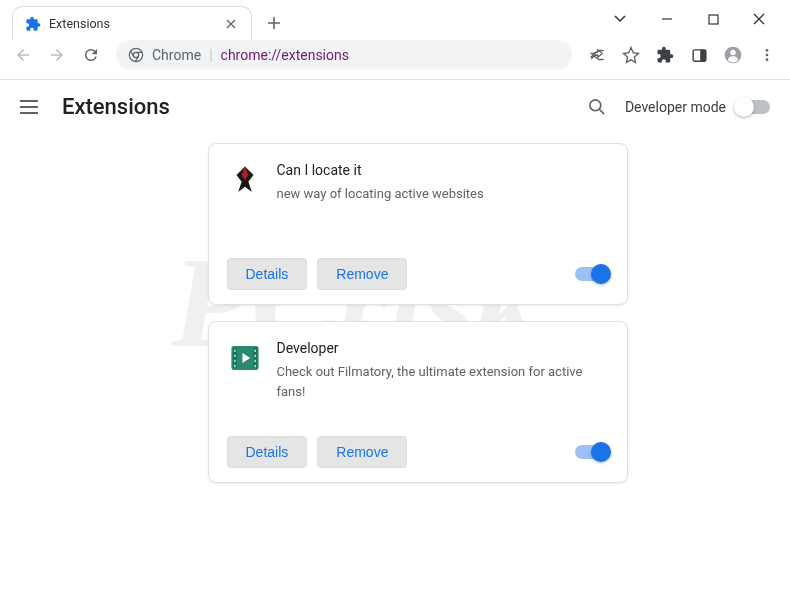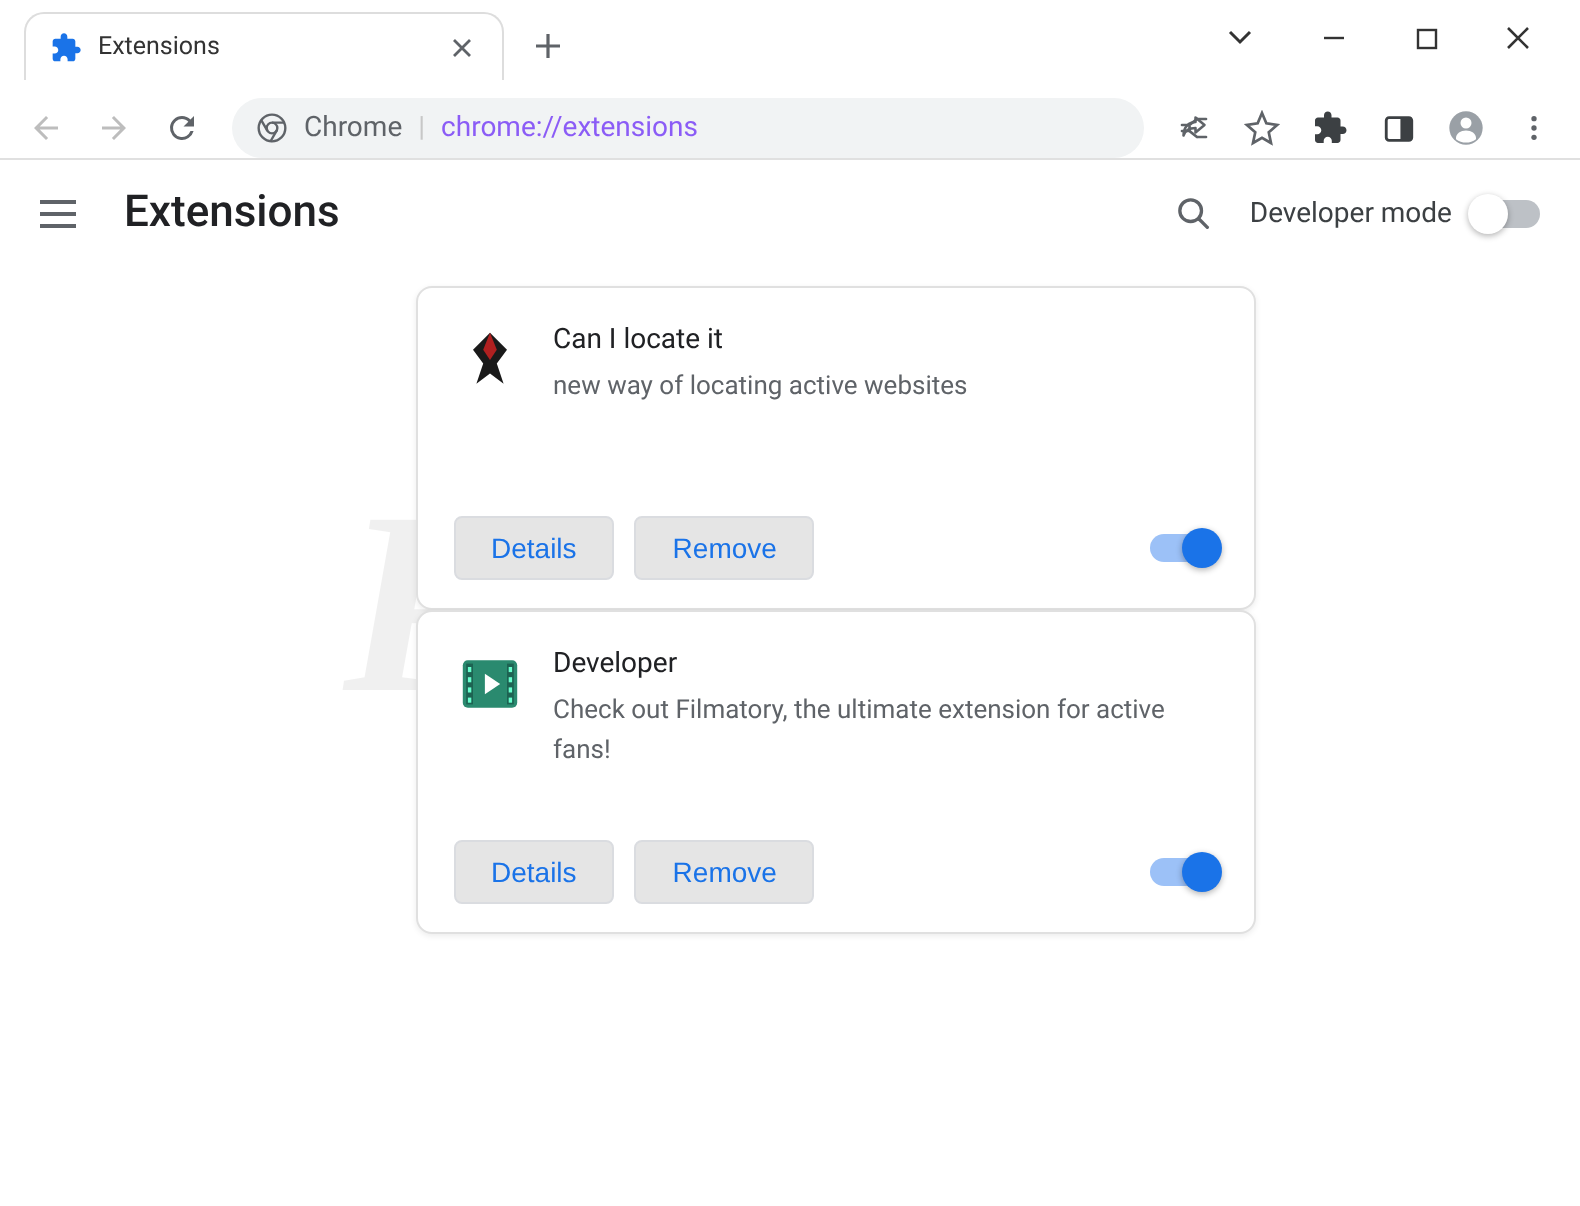--- a/index.html
+++ b/index.html
@@ -12,43 +12,43 @@
     
     
     .tab-bar { position: absolute; top: 6px; left: 12px; display: flex; align-items: center; height: 34px; }
     .tab { background: #fff; border-radius: 10px 10px 0 0; height: 34px; display: flex; align-items: center; padding: 0 12px; width: 240px; border: 1px solid #ddd; border-bottom: none; position: relative; }
     .tab-icon { width: 16px; height: 16px; display: flex; align-items: center; justify-content: center; margin-right: 8px; }
     .tab-title { font-size: 12.5px; color: #333; flex: 1; }
     .tab-close { width: 16px; height: 16px; display:flex; align-items:center; justify-content:center; cursor:pointer; }
     .new-tab { width: 28px; height: 28px; display:flex; align-items:center; justify-content:center; margin-left: 8px; cursor:pointer; border-radius: 50%; }
     
     
-    .toolbar { display:flex; align-items:flex-end; height: 40px; padding: 0 8px; border-bottom: 1px solid #e0e0e0; gap: 4px; margin-top: 2px; }
+    .toolbar { display:flex; align-items:flex-start; height: 40px; padding: 0 8px; border-bottom: 1px solid #e0e0e0; gap: 4px; margin-top: 2px; }
     .tbtn { width: 30px; height: 30px; display:flex; align-items:center; justify-content:center; border-radius: 50%; cursor:pointer; color:#5f6368; }
     .tbtn.disabled { color: #bdbdbd; cursor: default; }
     .addr-bar { flex:1; height: 30px; background:#f1f3f4; border-radius: 16px; display:flex; align-items:center; padding: 0 12px; margin: 0 6px; gap: 8px; }
     .addr-icon { width:16px; height:16px; display:flex; align-items:center; justify-content:center; color:#5f6368; }
     .addr-label { font-size: 14px; color:#5f6368; }
     .addr-sep { color:#c7c7c7; font-size: 14px; }
-    .addr-url { font-size: 14px; color:#8b5cf6; }
+    .addr-url { font-size: 14px; color:#701a75; }
     .tool-right { display:flex; align-items:center; gap: 4px; }
     
     
     .page-header { display:flex; align-items:center; padding: 14px 20px 18px 20px; }
     .hamburger { width: 24px; height: 24px; display:flex; flex-direction:column; justify-content:center; gap:4px; margin-right: 18px; cursor:pointer; }
     .hamburger span { display:block; height:2px; width:18px; background:#5f6368; }
     .page-title { font-size: 22px; font-weight: 500; color:#202124; flex:0 0 auto; }
     .spacer { flex:1; }
     .search-btn { width: 24px; height:24px; display:flex; align-items:center; justify-content:center; margin-right: 16px; cursor:pointer; }
     .dev-label { font-size: 14px; color:#3c4043; margin-right: 10px; text-align: center; }
     .dev-toggle { width: 34px; height: 14px; background:#bdc1c6; border-radius: 8px; position:relative; cursor:pointer; }
     .dev-toggle .knob { position:absolute; top:-3px; left:-2px; width:20px; height:20px; background:#fff; border-radius:50%; box-shadow:0 1px 3px rgba(0,0,0,0.3); }
     
     
-    .cards { display:flex; flex-direction:column; align-items:center; padding: 6px 0; margin-left: 45px; }
+    .cards { display:flex; flex-direction:column; align-items:center; gap: 16px; padding: 6px 0; margin-left: 45px; }
     .card { width: 420px; background:#fff; border:1px solid #e0e0e0; border-radius: 8px; box-shadow: 0 1px 3px rgba(0,0,0,0.08); padding: 18px 18px 14px 18px; }
     .card-top { display:flex; gap: 14px; min-height: 96px; }
     .card-icon { width:36px; height:36px; flex:0 0 36px; border-radius: 4px; display:flex; align-items:center; justify-content:center; }
     .card-body { flex:1; }
     .card-title { font-size: 14px; color:#202124; margin-bottom: 6px; }
     .card-desc { font-size: 13px; color:#5f6368; line-height: 1.5; }
     .card-actions { display:flex; align-items:center; gap: 10px; }
     .chip-btn { border:1px solid #dadce0; background:#e5e5e5; color:#1a73e8; font-size: 14px; padding: 7px 18px; border-radius: 4px; cursor:pointer; }
     .card-spacer { flex:1; }
     .toggle-on { width: 34px; height: 14px; background:#9cc1f7; border-radius:8px; position:relative; cursor:pointer; }

